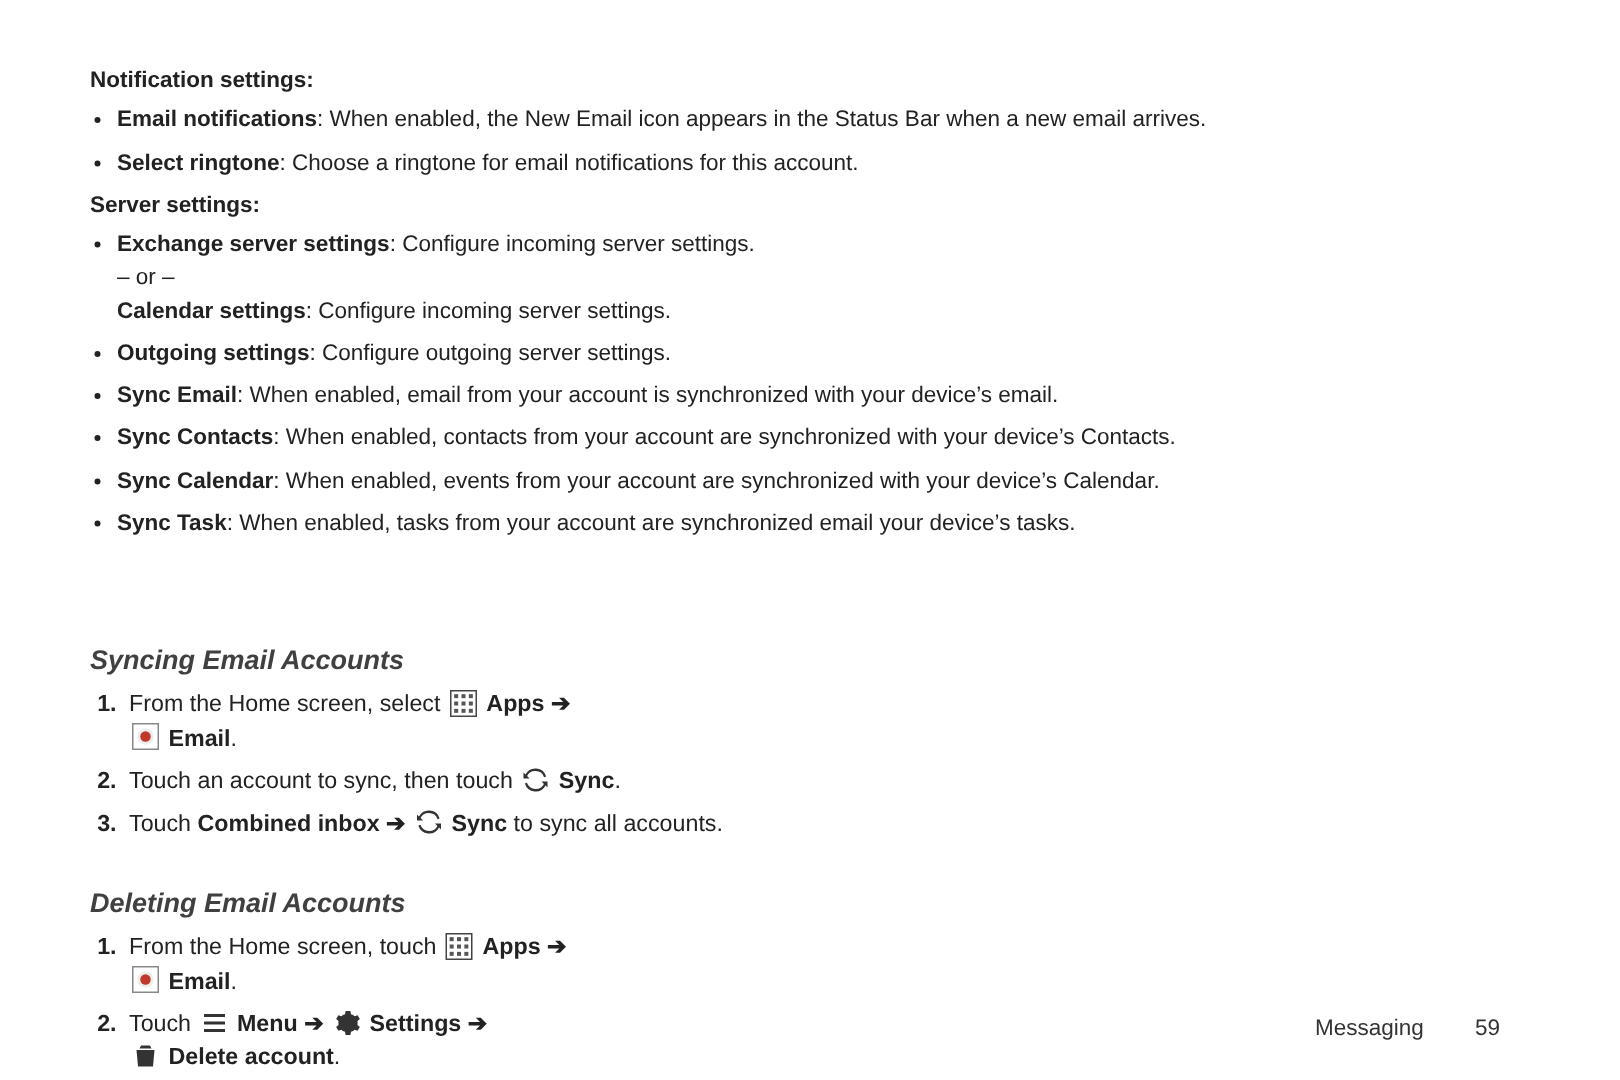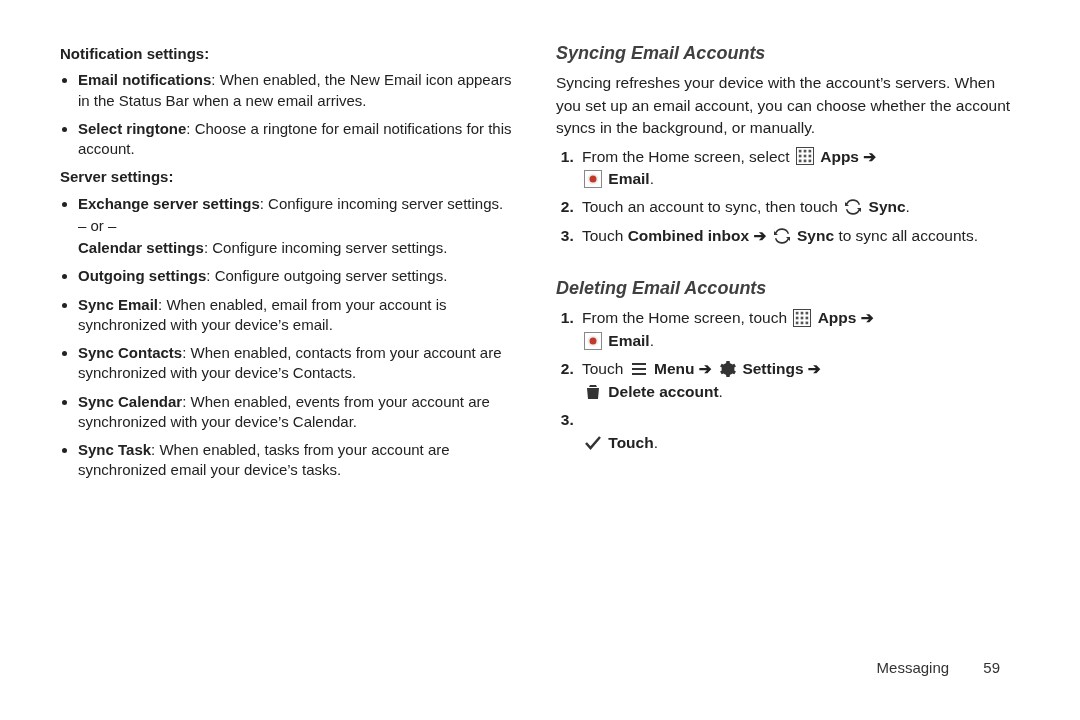--- a/index.html
+++ b/index.html
@@ -7,23 +7,23 @@
     padding: 0;
     background: #fff;
     font-family: Arial, Helvetica, sans-serif;
     color: #222;
     width: 1080px;
     height: 720px;
     box-sizing: border-box;
   }
   .page {
     display: flex;
-    flex-direction: row;
+    flex-direction: column;
     padding: 40px 60px 20px 60px;
-    gap: 32px;
+    gap: 60px;
     box-sizing: border-box;
     height: 680px;
   }
   .col {
     flex: 1;
     font-size: 15px;
     line-height: 1.35;
   }
   .col-right {
     font-size: 15.5px;
@@ -88,21 +88,21 @@
     border-radius: 50%;
     transform: translate(-50%,-50%);
     box-shadow: 0 0 0 2px #eee;
   }
   .sync-icon, .menu-icon, .settings-icon, .trash-icon, .check-icon {
     border: none;
   }
   .footer {
     position: absolute;
     right: 80px;
-    bottom: 44px;
+    bottom: 26px;
     font-size: 15px;
     color: #333;
   }
   .footer .sect {
     margin-right: 30px;
   }
   .or-line {
     margin: 2px 0 2px 0;
   }
 </style>
@@ -142,21 +142,20 @@
         <b>Sync Calendar</b><span>: When enabled, events from your account are synchronized with your device’s Calendar.</span>
       </li>
       <li>
         <b>Sync Task</b><span>: When enabled, tasks from your account are synchronized email your device’s tasks.</span>
       </li>
     </ul>
   </div>
 
   <div class="col col-right">
     <div class="section-title">Syncing Email Accounts</div>
-    <div>Syncing refreshes your device with the account’s servers. When you set up an email account, you can choose whether the account syncs in the background, or manually.</div>
     <ol class="steps">
       <li>
         <span>From the Home screen, select </span>
         <span class="icon apps-icon"><svg viewBox="0 0 18 18">
               <rect x="2" y="2" width="3" height="3"></rect>
               <rect x="7.5" y="2" width="3" height="3"></rect>
               <rect x="13" y="2" width="3" height="3"></rect>
               <rect x="2" y="7.5" width="3" height="3"></rect>
               <rect x="7.5" y="7.5" width="3" height="3"></rect>
               <rect x="13" y="7.5" width="3" height="3"></rect>

